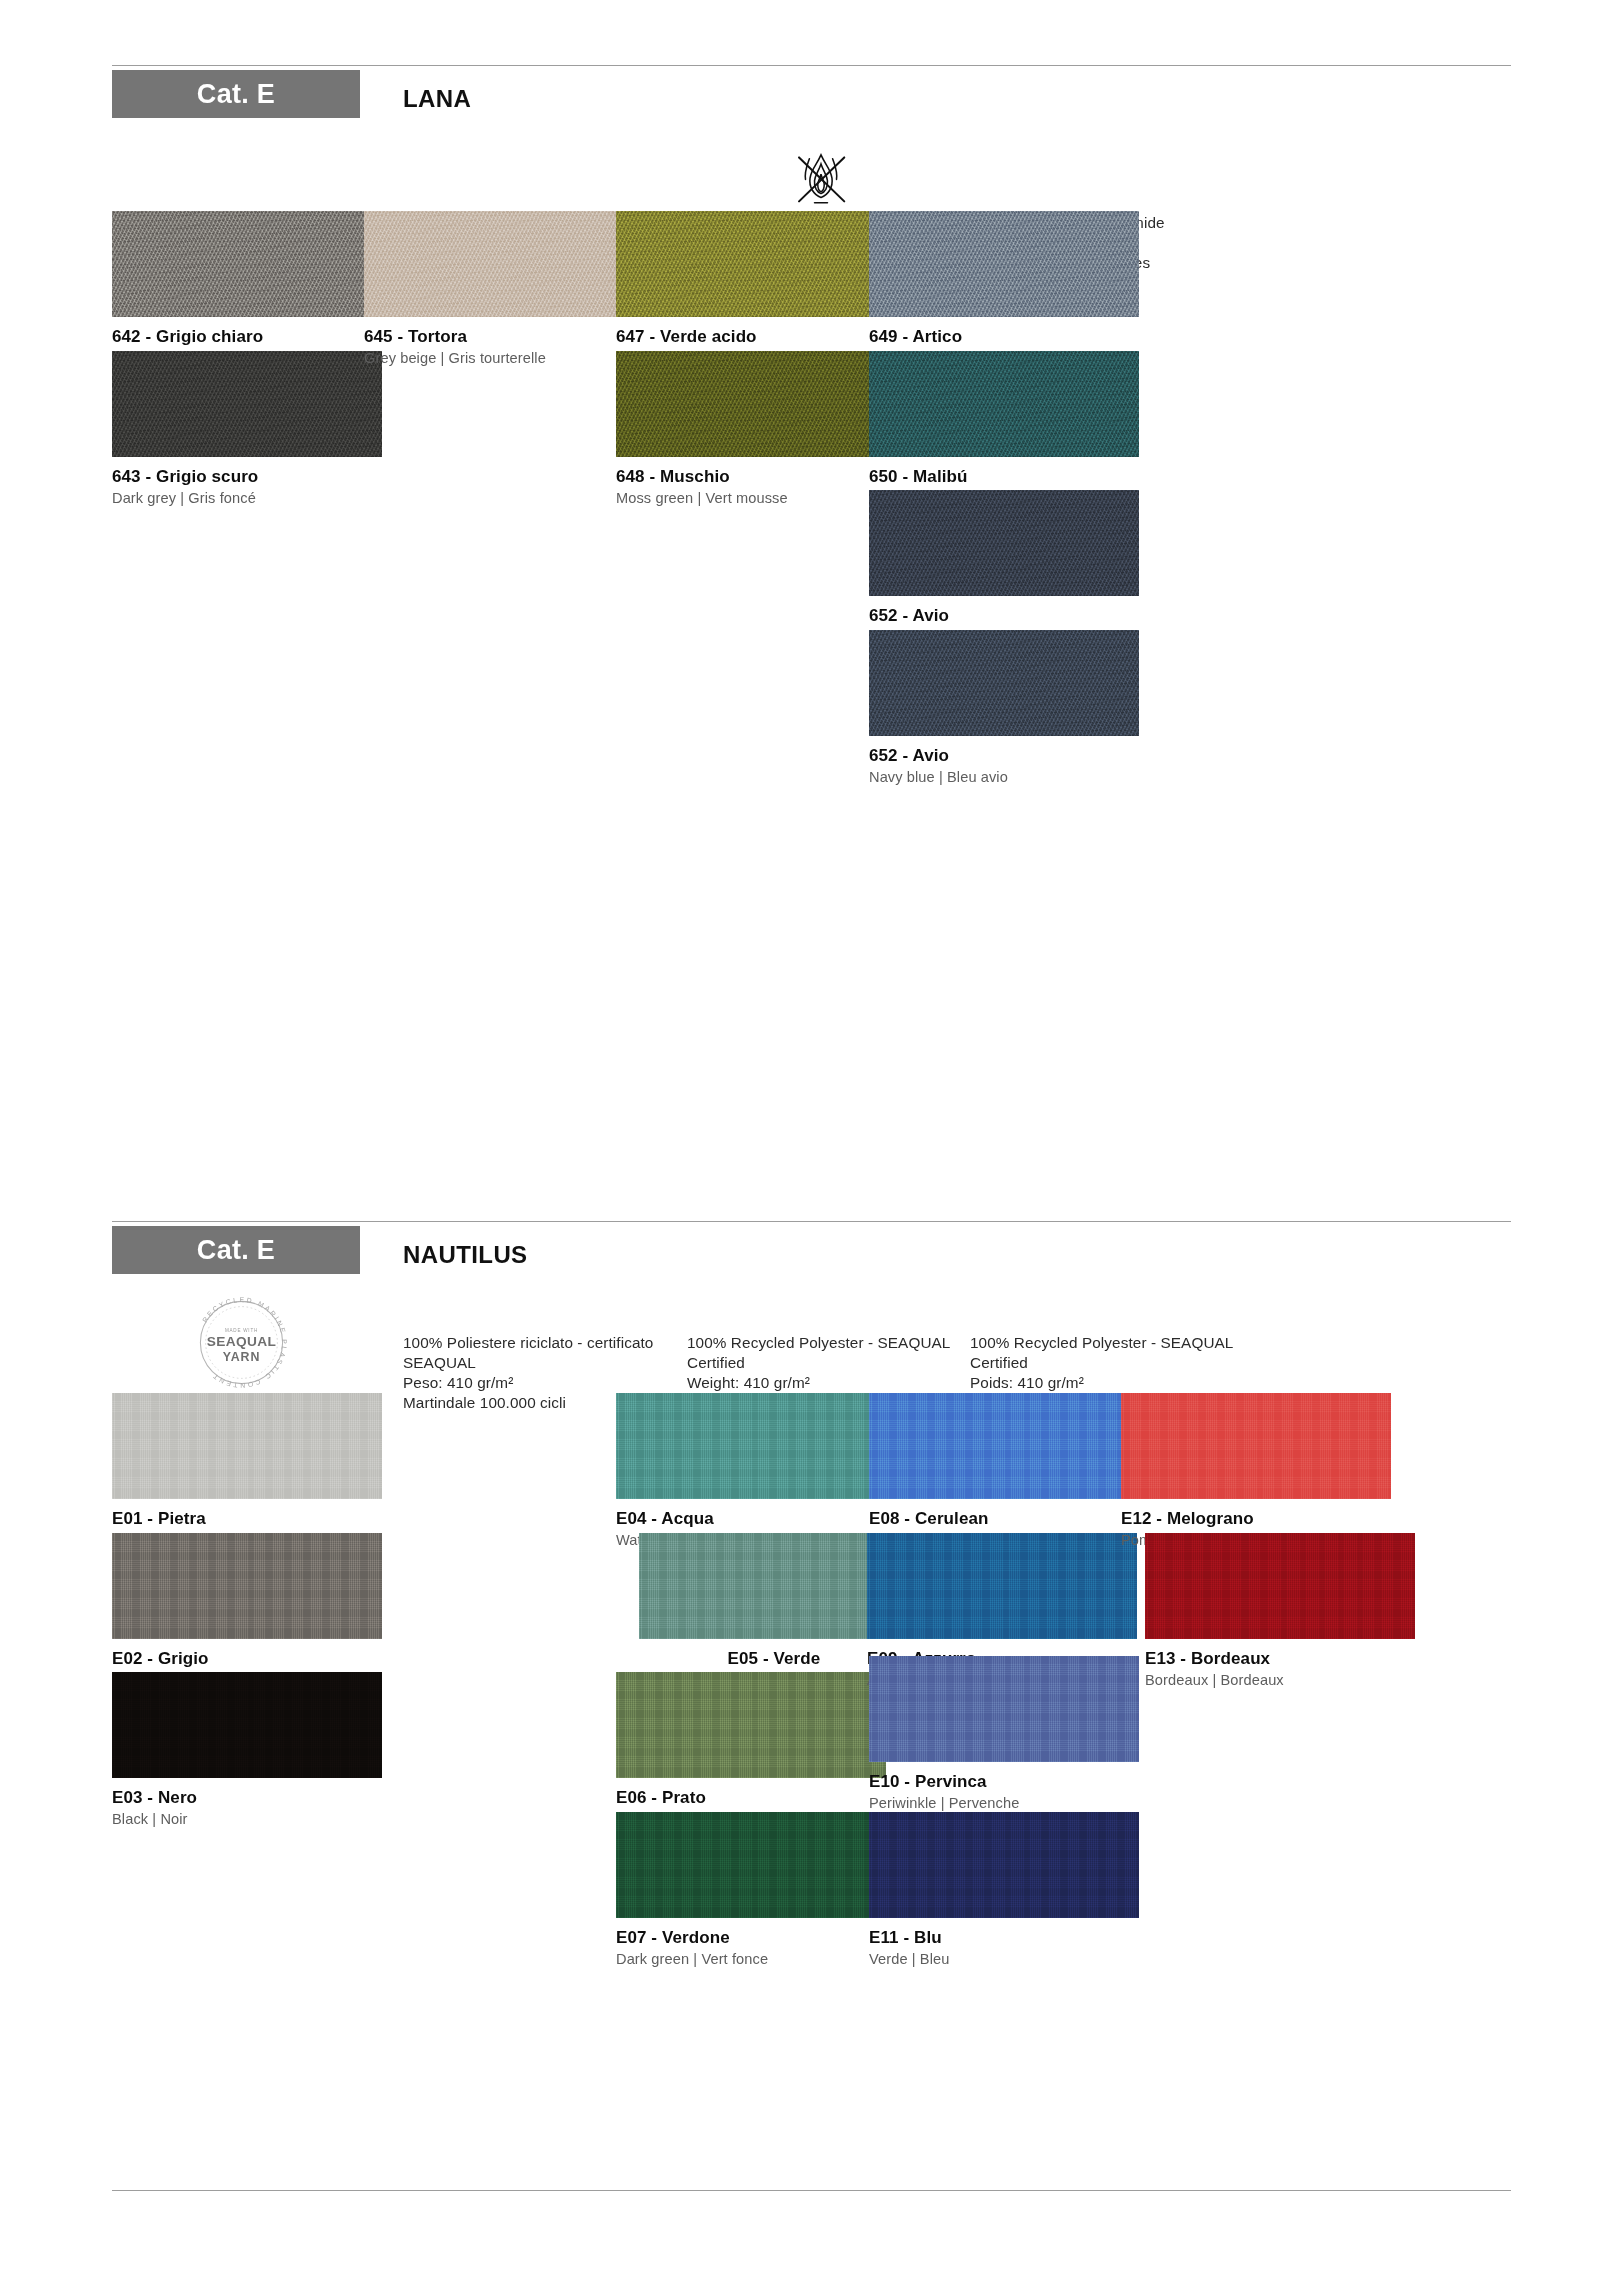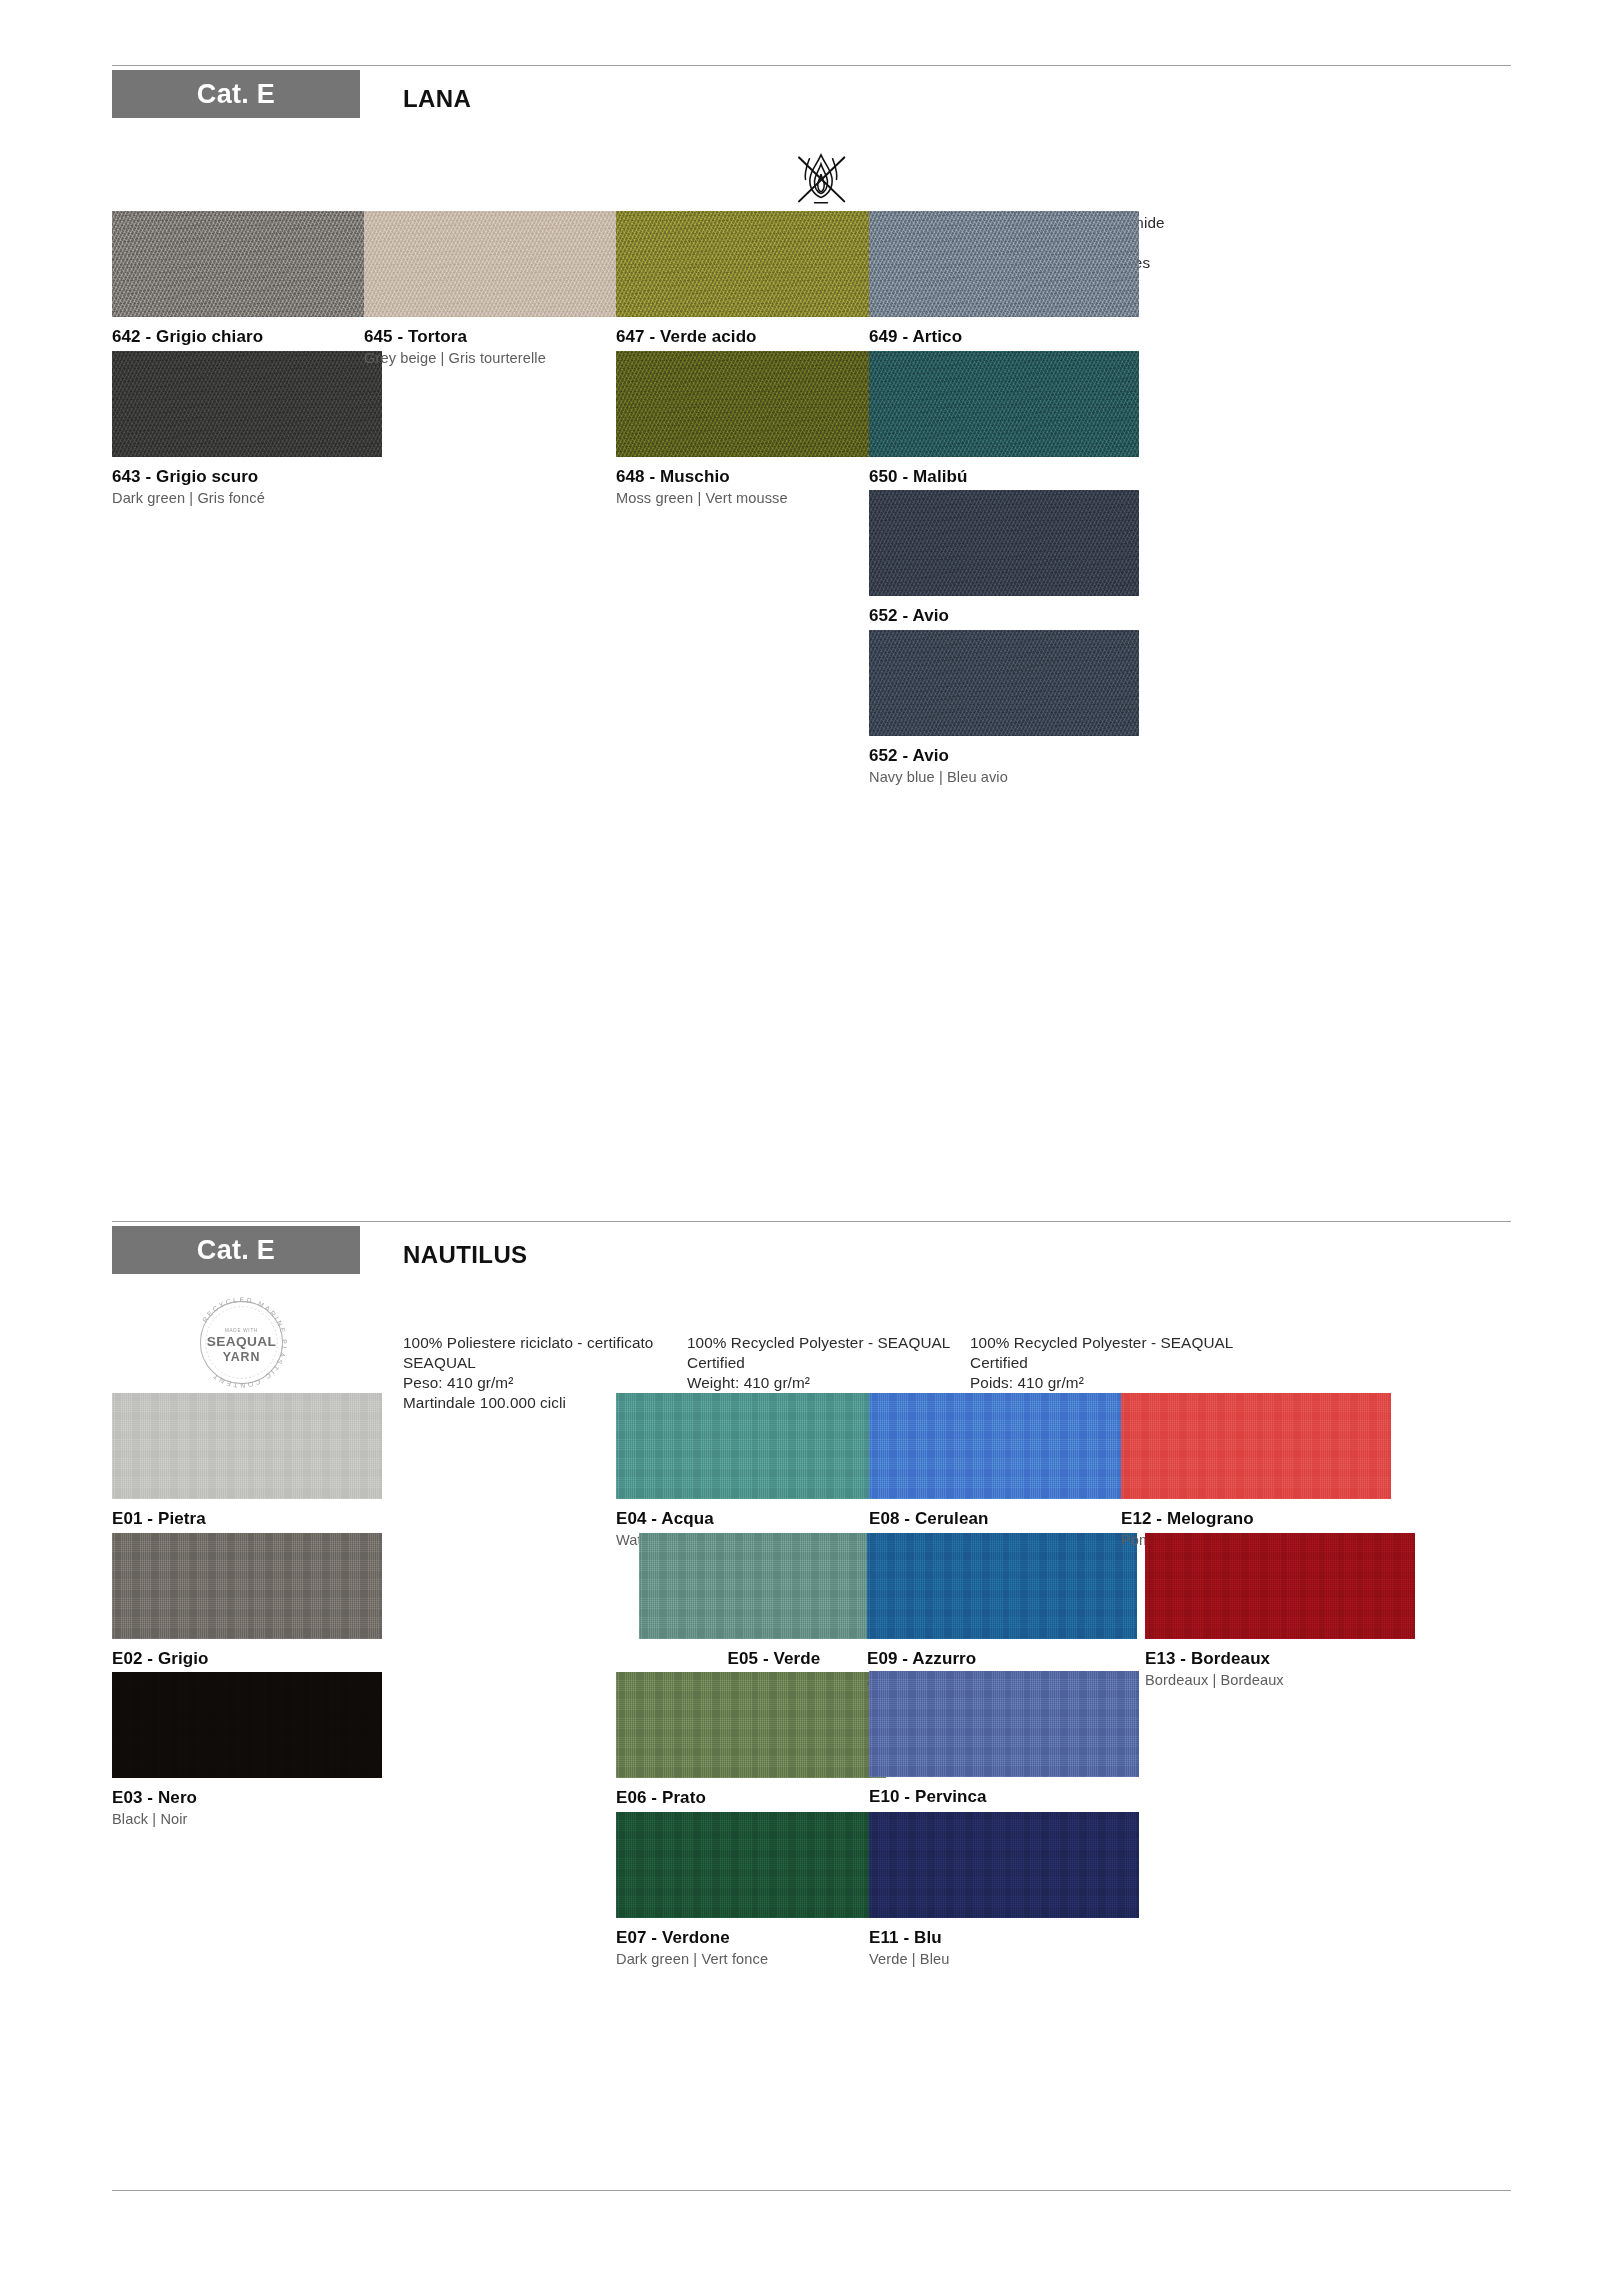--- a/index.html
+++ b/index.html
@@ -216,21 +216,21 @@
 
   <div class="swatch-grid" id="grid-lana">
       <div class="swatch-cell" style="left: 0px; top: 0px;">
         <div class="swatch-chip wool" style="background: rgb(131, 128, 123);"></div>
         <div class="swatch-name">642 - Grigio chiaro</div>
         <div class="swatch-trans">Light grey | Gris clair</div>
       </div>
       <div class="swatch-cell" style="left: 0px; top: 140px;">
         <div class="swatch-chip wool" style="background: rgb(60, 60, 58);"></div>
         <div class="swatch-name">643 - Grigio scuro</div>
-        <div class="swatch-trans">Dark green | Gris foncé</div>
+        <div class="swatch-trans">Dark grey | Gris foncé</div>
       </div>
       <div class="swatch-cell" style="left: 252px; top: 0px;">
         <div class="swatch-chip wool" style="background: rgb(203, 189, 175);"></div>
         <div class="swatch-name">645 - Tortora</div>
         <div class="swatch-trans">Grey beige | Gris tourterelle</div>
       </div>
       <div class="swatch-cell" style="left: 504px; top: 0px;">
         <div class="swatch-chip wool" style="background: rgb(139, 138, 51);"></div>
         <div class="swatch-name">647 - Verde acido</div>
         <div class="swatch-trans">Acid green | Vert acide</div>
@@ -338,21 +338,21 @@
       <div class="swatch-cell" style="left: 757px; top: 0px;">
         <div class="swatch-chip" style="background: rgb(74, 128, 208);"></div>
         <div class="swatch-name">E08 - Cerulean</div>
         <div class="swatch-trans">Cerulean | Céruléen</div>
       </div>
       <div class="swatch-cell" style="left: 736px; top: 140px; padding-left: 19px;">
         <div class="swatch-chip" style="background: rgb(31, 103, 155);"></div>
         <div class="swatch-name">E09 - Azzurro</div>
         <div class="swatch-trans">Azure | Azur</div>
       </div>
-      <div class="swatch-cell" style="left: 757px; top: 278px;">
+      <div class="swatch-cell" style="left: 757px; top: 263px;">
         <div class="swatch-chip" style="background: rgb(91, 112, 169);"></div>
         <div class="swatch-name">E10 - Pervinca</div>
         <div class="swatch-trans">Periwinkle | Pervenche</div>
       </div>
       <div class="swatch-cell" style="left: 757px; top: 419px;">
         <div class="swatch-chip" style="background: rgb(35, 43, 96);"></div>
         <div class="swatch-name">E11 - Blu</div>
         <div class="swatch-trans">Verde | Bleu</div>
       </div>
       <div class="swatch-cell" style="left: 1009px; top: 0px;">

